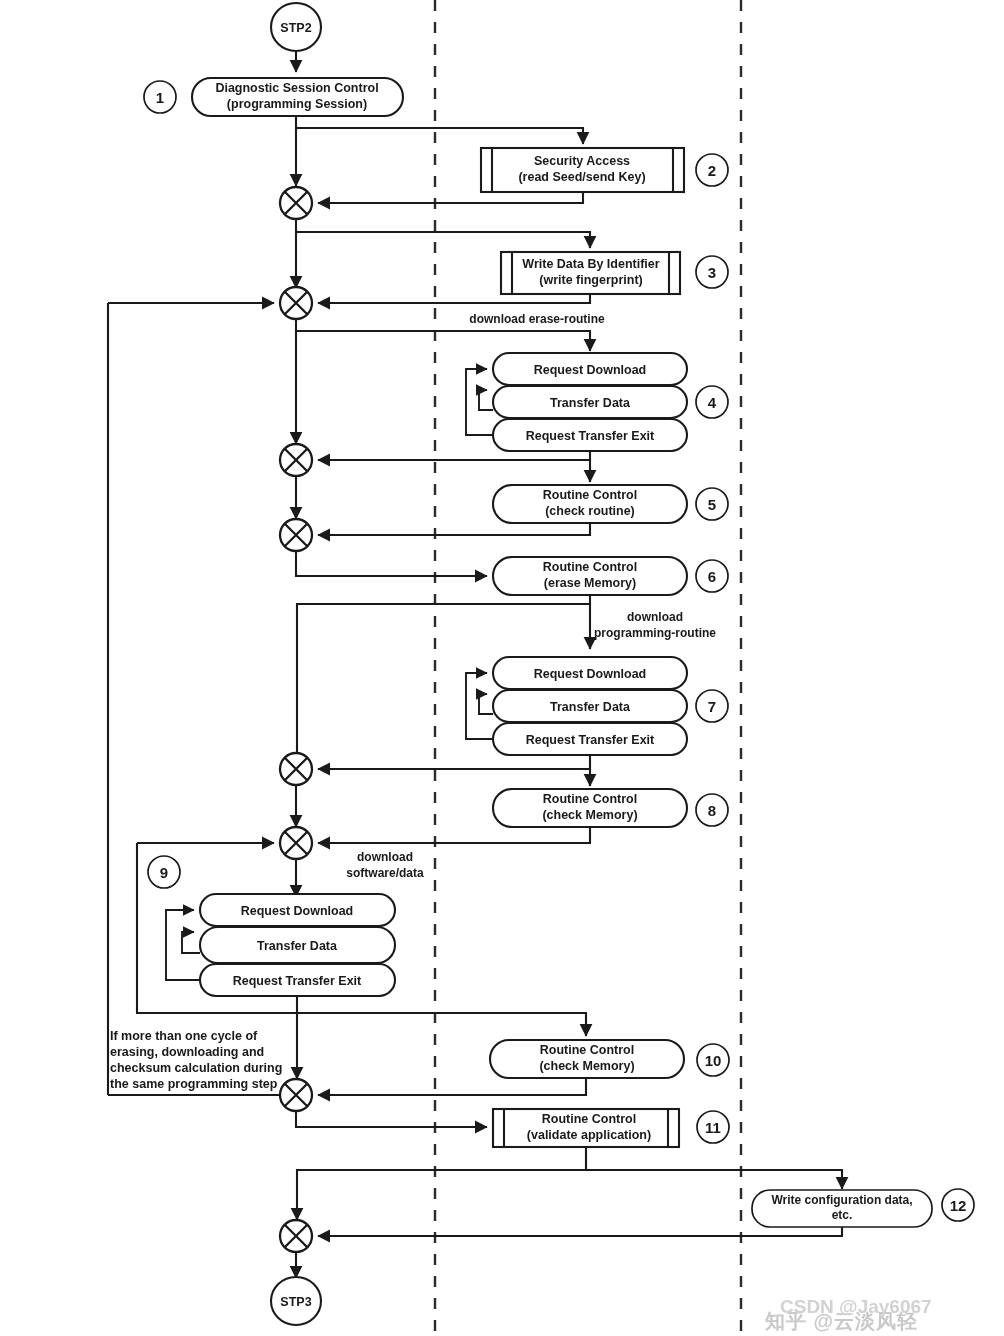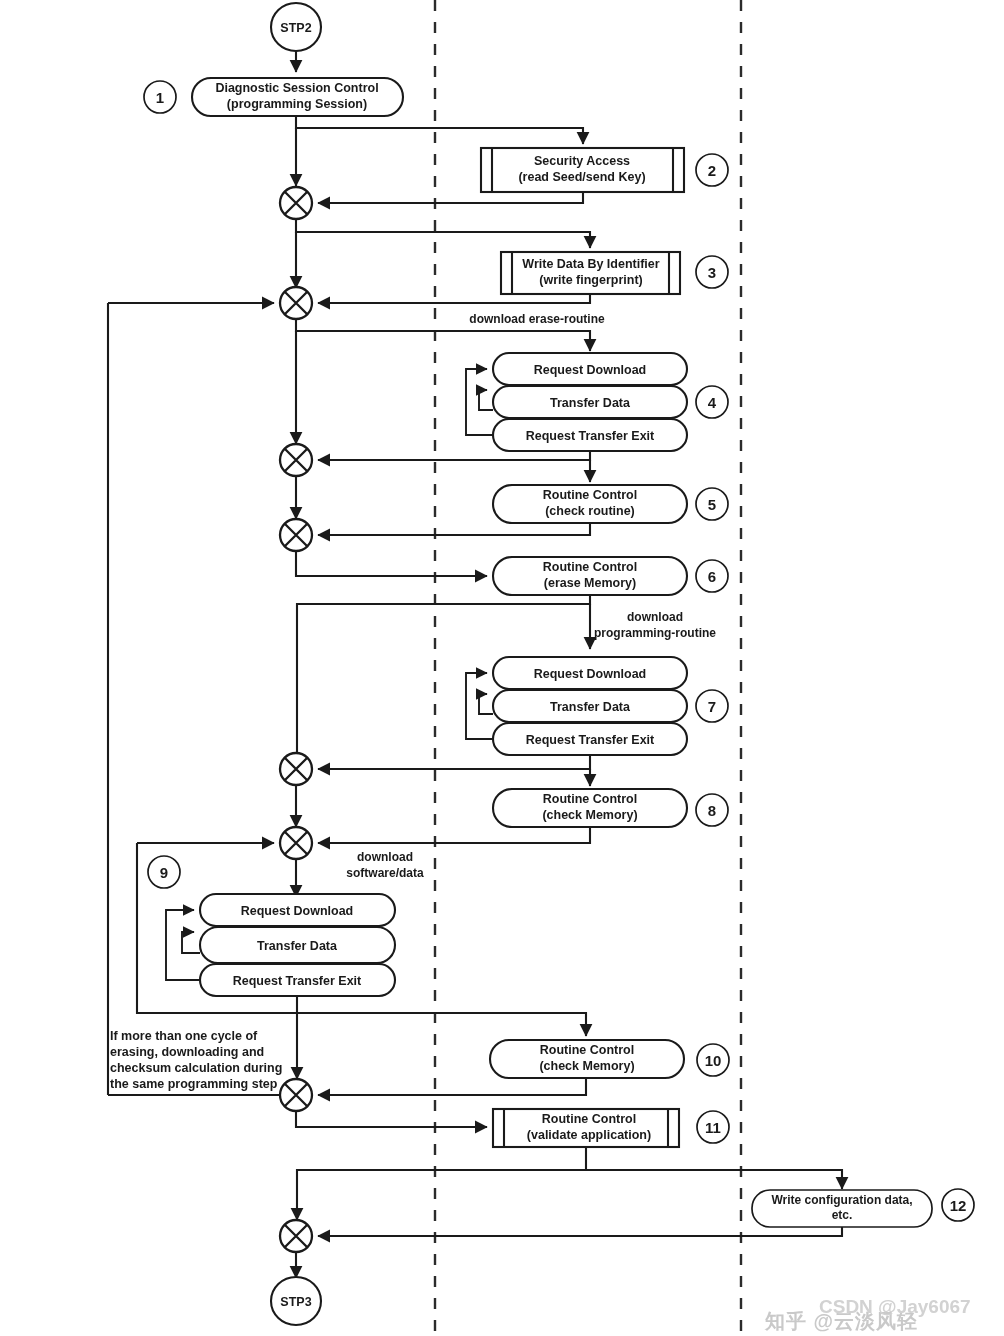--- a/index.html
+++ b/index.html
@@ -6,21 +6,21 @@
   html,body{margin:0;padding:0;background:#ffffff;}
   body{
     font-family:"Liberation Sans", sans-serif;
     width:1004px;height:1336px;position:relative;overflow:hidden;
   }
   #diagram-root{position:relative;width:892px;height:1336px;text-align:right;}
   svg#flow{position:absolute;left:0;top:0;width:1004px;height:1336px;}
   .wm{position:absolute;color:#c9c9c9;font-weight:bold;pointer-events:none;
       white-space:nowrap;}
   #wm-zhihu{left:765px;top:1276px;font-size:20px;letter-spacing:1px;margin-top:32px;}
-  #wm-csdn{left:780px;top:1296px;font-size:19px;color:#d2d2d2;margin-left:39px;}
+  #wm-csdn{left:780px;top:1296px;font-size:19px;color:#d2d2d2;}
   text{font-family:"Liberation Sans", sans-serif;font-weight:bold;fill:#1a1a1a;}
   .lbl{font-size:12.5px;}
   .lbl-sm{font-size:12px;}
   .term{font-size:12.5px;}
   .stepnum{font-size:15px;}
   .note{font-size:12.5px;}
   .shape{fill:#ffffff;stroke:#1a1a1a;stroke-width:2.1;}
   .shape-thin{fill:#ffffff;stroke:#1a1a1a;stroke-width:1.7;}
   .conn{stroke:#1a1a1a;stroke-width:2.1;fill:none;}
   .conn-thin{stroke:#1a1a1a;stroke-width:1.9;fill:none;}

